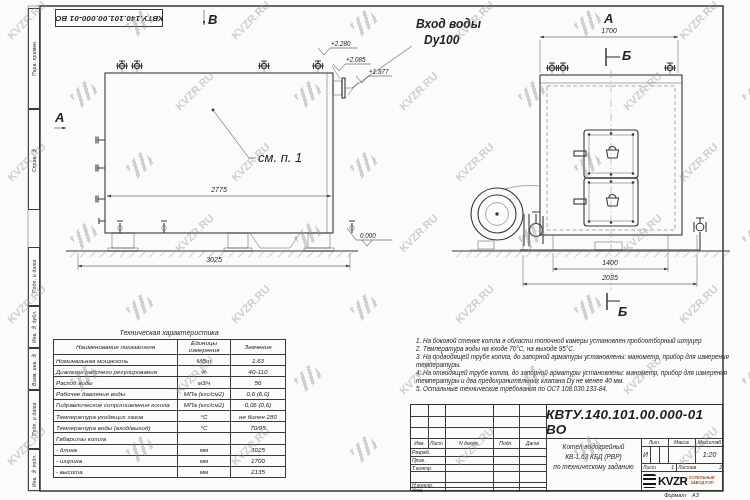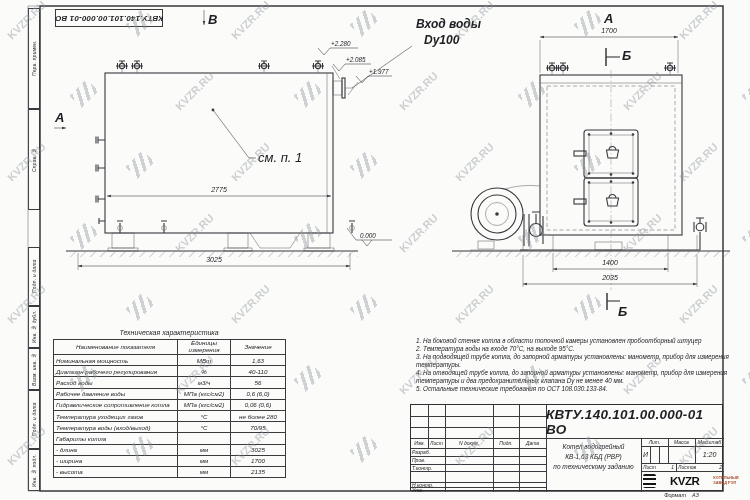--- a/index.html
+++ b/index.html
@@ -52,21 +52,21 @@
   .scell{position:absolute;display:flex;align-items:center;justify-content:center;
          font:italic 5px "Liberation Sans",sans-serif;color:#222;white-space:nowrap;}
   .tb-docnum{position:absolute;left:135px;top:0;width:178px;height:33px;
          display:flex;align-items:center;justify-content:center;
          font:italic 700 13.5px "Liberation Sans",sans-serif;letter-spacing:.3px;}
   .tb-name{position:absolute;left:135px;top:33px;width:95px;height:54px;padding-top:4px;
          text-align:center;font:italic 6.5px "Liberation Sans",sans-serif;line-height:1.5;}
   .fmt{position:absolute;left:640px;top:491.5px;width:83px;z-index:3;text-align:center;
        font:italic 5.5px "Liberation Sans",sans-serif;}
   .logo-row{position:absolute;left:232px;top:67px;width:97px;height:18px;
-       display:flex;align-items:center;gap:14px;}
+       display:flex;align-items:center;gap:2px;text-align:center;}
   .spring{width:13px;height:14px;border-radius:2px;
        background:repeating-linear-gradient(180deg,#141414 0 2.1px,transparent 2.1px 4.3px);}
   .kvzr{font:900 11.5px "Liberation Sans",sans-serif;letter-spacing:-.5px;color:#101010;font-style:normal;}
   .kvzr-sub{font:700 3.9px "Liberation Sans",sans-serif;color:#a8512e;line-height:1.25;font-style:normal;}
 </style>
 </head>
 <body>
 
 <div class="sheet">
 

